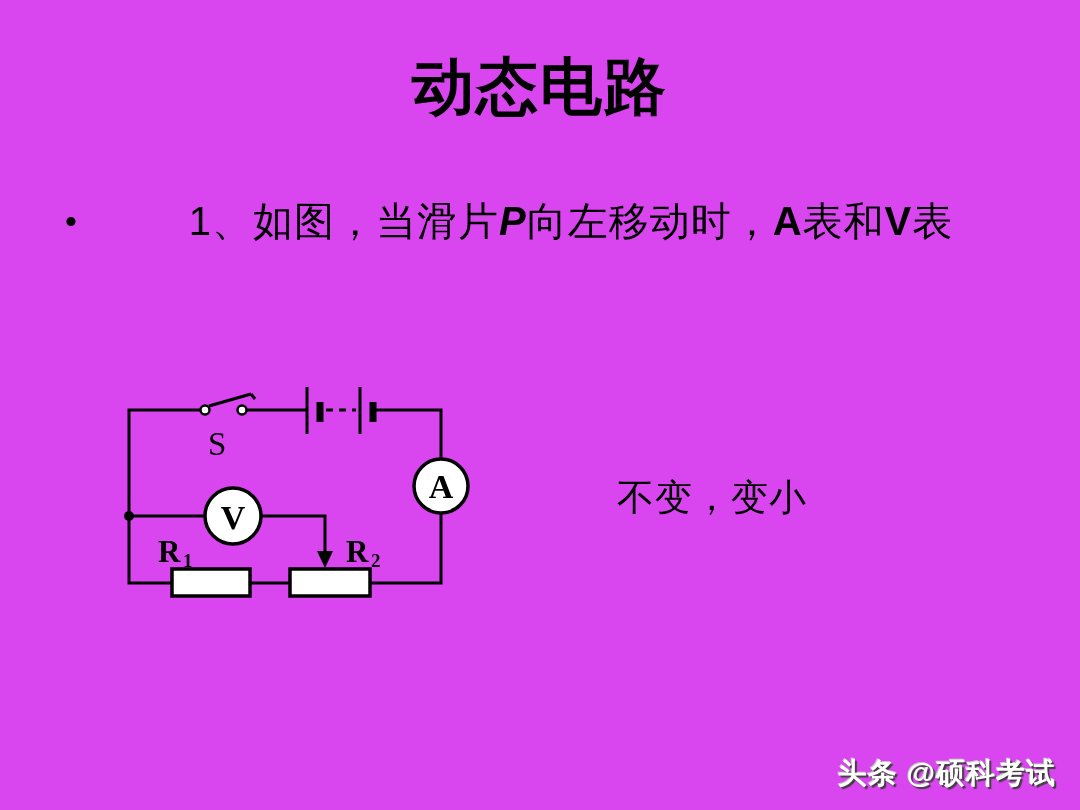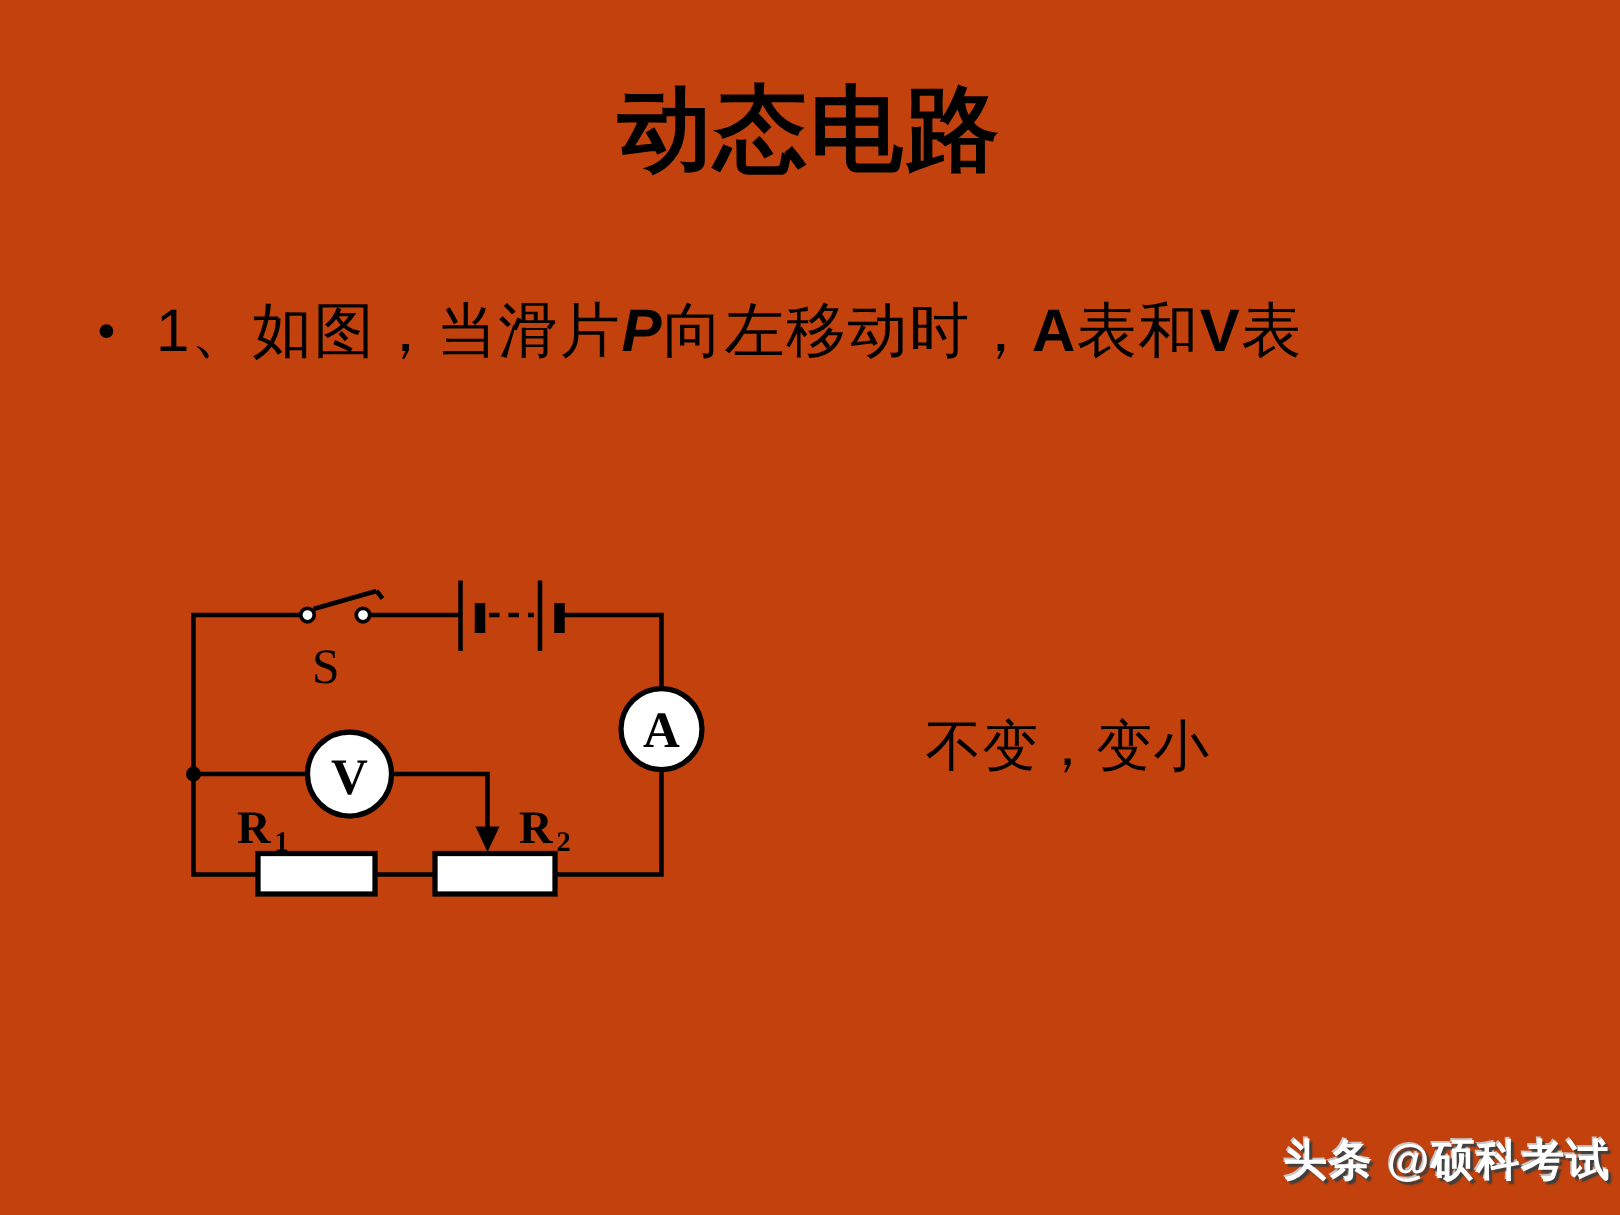--- a/index.html
+++ b/index.html
@@ -4,21 +4,21 @@
 <style>
   html, body {
     margin: 0;
     padding: 0;
     background: #ffffff;
   }
   .slide {
     position: relative;
     width: 1080px;
     height: 810px;
-    background: #c2410c;
+    background: #d946ef;
     overflow: hidden;
     font-family: "Liberation Sans", "DejaVu Sans", sans-serif;
     color: #000000;
   }
   .title {
     position: absolute;
     top: 48px;
     left: 0;
     width: 100%;
     margin: 0;
@@ -46,20 +46,21 @@
     text-align: center;
   }
   .qtext {
     flex: 1 1 auto;
     font-size: 40px;
     line-height: 54px;
     letter-spacing: 1px;
   }
   .qline1, .qline2 {
     white-space: nowrap;
+    text-align: center;
   }
   .seg-bi {
     font-weight: bold;
     font-style: italic;
   }
   .seg-b {
     font-weight: bold;
   }
   .circuit {
     position: absolute;
@@ -131,21 +132,21 @@
     position: absolute;
     left: 617px;
     top: 476px;
     font-size: 37px;
     line-height: 44px;
     letter-spacing: 1px;
     color: #000000;
   }
   .watermark {
     position: absolute;
-    right: 6px;
+    right: 24px;
     bottom: 16px;
     font-size: 29px;
     font-weight: bold;
     color: #ffffff;
     text-shadow: 2px 2px 1px #3f3f3f, -1px -1px 0 #c8c8c8;
     letter-spacing: 1px;
   }
 </style>
 </head>
 <body>

